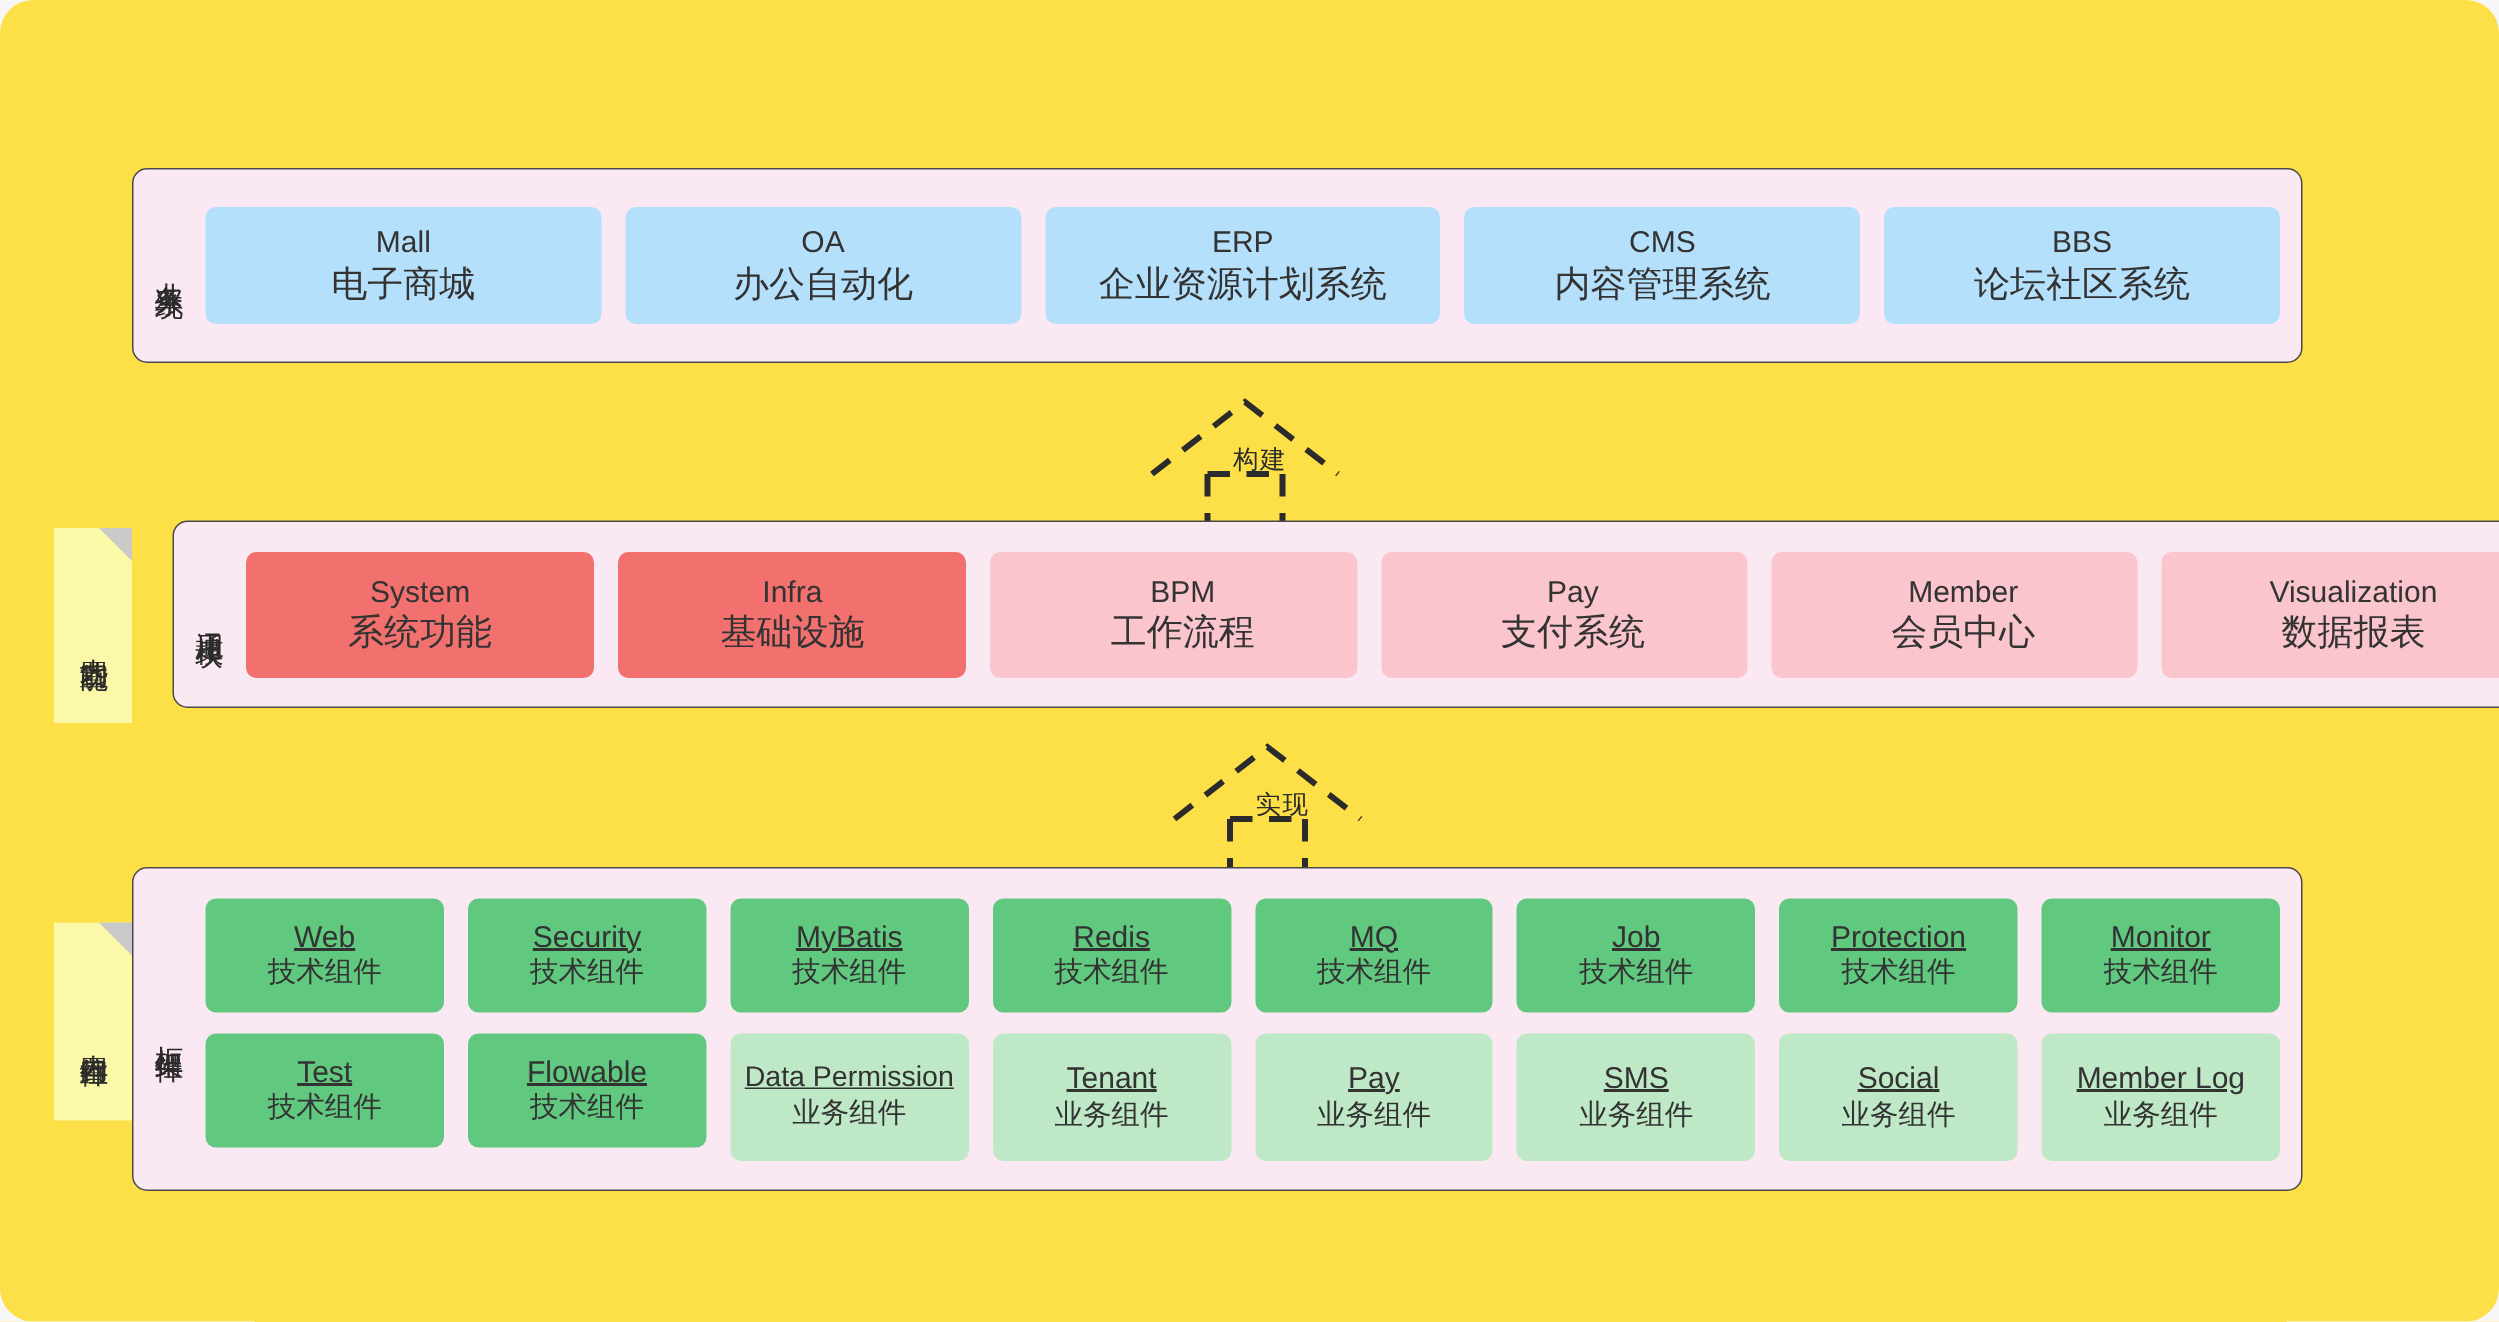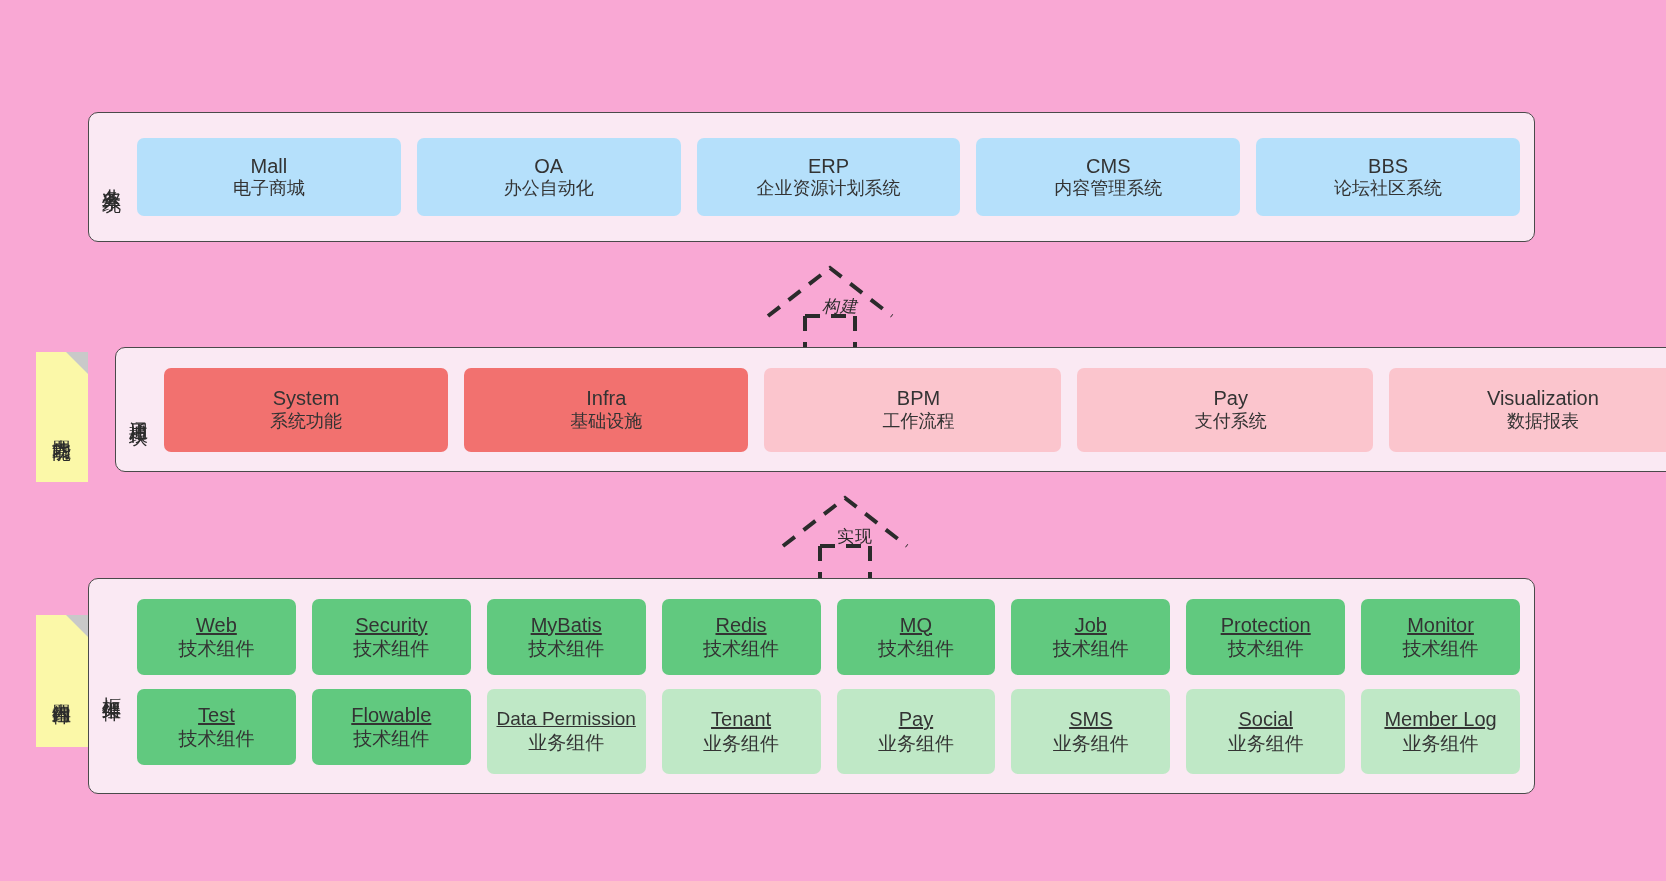--- a/index.html
+++ b/index.html
@@ -9,21 +9,22 @@
     height: 881px;
     background: #f7f7f7;
     font-family: "Liberation Sans", "DejaVu Sans", sans-serif;
     overflow: hidden;
   }
 
   #canvas {
     position: relative;
     width: 1666px;
     height: 881px;
-    background: #f9a8d4;
+    background: #fde047;
+    border-radius: 22px;
   }
 
   
   .layer {
     position: absolute;
     background: #fae9f3;
     border: 1.6px solid #4a4a4a;
     border-radius: 10px;
     display: flex;
     align-items: stretch;
@@ -67,21 +68,21 @@
     display: flex;
     flex-direction: column;
     align-items: center;
     justify-content: center;
     text-align: center;
     color: #333333;
     line-height: 1.22;
     padding: 6px 4px;
   }
   .card .t1 { font-size: 20px; }
-  .card .t2 { font-size: 18px; }
+  .card .t2 { font-size: 24px; }
 
   
   .card.blue { background: #b5e0fb; height: 78px; }
   
   .card.red  { background: #f2716f; height: 84px; }
   
   .card.pink { background: #fbc5cd; height: 84px; padding-left: 16px; }
   
   .card.green { background: #61c97f; height: 76px; }
   
@@ -163,21 +164,21 @@
           <div class="t2">内容管理系统</div>
         </div>
         <div class="card blue">
           <div class="t1">BBS</div>
           <div class="t2">论坛社区系统</div>
         </div>
       </div>
     </div>
   </div>
 
-  <div class="arrow" id="arrow-build" style="left:760px; top:258px;font-style:italic;">
+  <div class="arrow" id="arrow-build" style="left:760px; top:258px;">
     <svg width="160" height="96" viewBox="0 0 160 96">
       <polyline points="8,58 70,10 132,58" fill="none" stroke="#2b2b2b" stroke-width="4" stroke-dasharray="15,11" stroke-linecap="butt"></polyline>
       <polyline points="45,58 45,96" fill="none" stroke="#2b2b2b" stroke-width="4" stroke-dasharray="15,11"></polyline>
       <polyline points="95,58 95,96" fill="none" stroke="#2b2b2b" stroke-width="4" stroke-dasharray="15,11"></polyline>
       <polyline points="45,58 95,58" fill="none" stroke="#2b2b2b" stroke-width="4" stroke-dasharray="15,11"></polyline>
       <polyline points="45,93 95,93" fill="none" stroke="#2b2b2b" stroke-width="4" stroke-dasharray="15,11"></polyline>
     </svg>
     <div class="lbl">构建</div>
   </div>
 
@@ -198,20 +199,24 @@
           <div class="t1">Infra</div>
           <div class="t2">基础设施</div>
         </div>
         <div class="card pink">
           <div class="t1">BPM</div>
           <div class="t2">工作流程</div>
         </div>
         <div class="card pink">
           <div class="t1">Pay</div>
           <div class="t2">支付系统</div>
+        </div>
+        <div class="card pink">
+          <div class="t1">Member</div>
+          <div class="t2">会员中心</div>
         </div>
         <div class="card pink">
           <div class="t1">Visualization</div>
           <div class="t2">数据报表</div>
         </div>
       </div>
     </div>
   </div>
 
   <div class="arrow" id="arrow-implement" style="left:775px; top:488px;">

